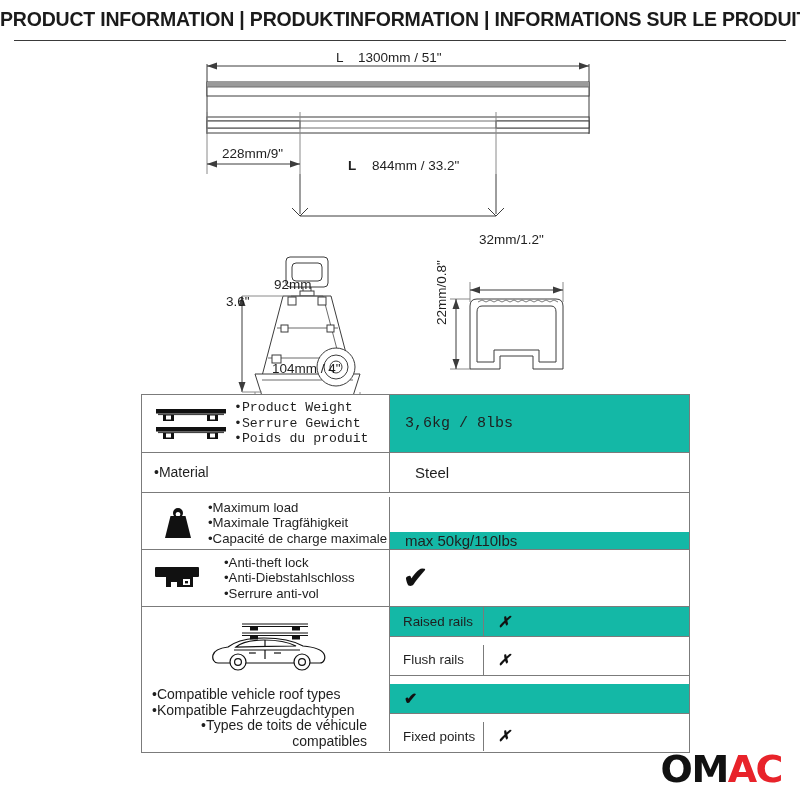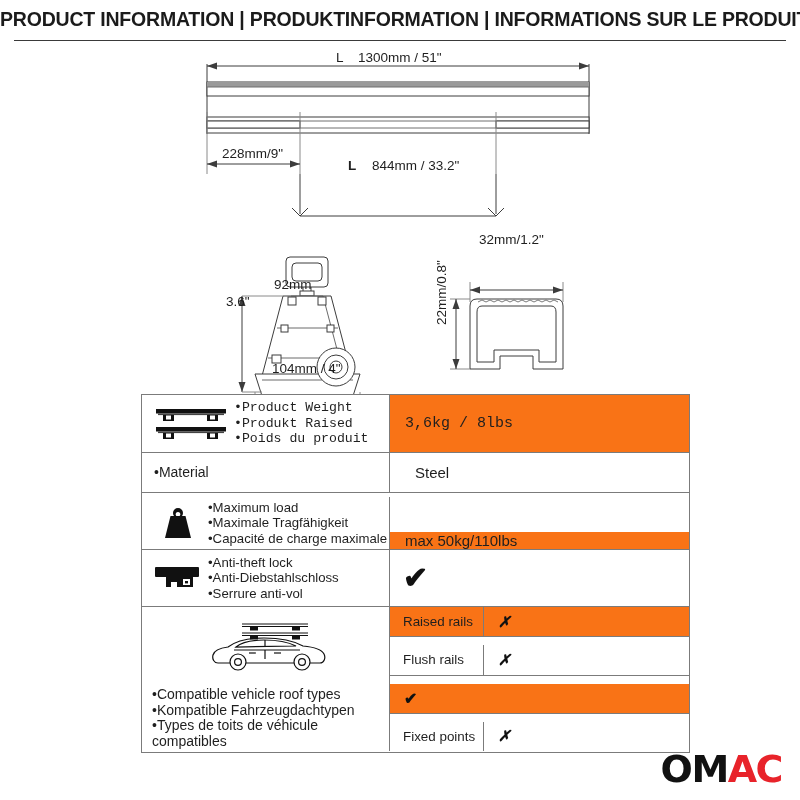--- a/index.html
+++ b/index.html
@@ -58,21 +58,21 @@
   }
   .spec-value{
     flex:1;
     box-sizing:border-box;
     display:flex;
     align-items:center;
     padding-left:15px;
     font-size:15px;
     color:#1f1f1f;
   }
-  .shaded{background:#f97316;}
+  .shaded{background:#14b8a6;}
   .white{background:#ffffff;}
 
   .label-lines{
     font-size:13.2px;
     line-height:15.5px;
     color:#1f1f1f;
     white-space:nowrap;
   }
   .label-lines div{white-space:nowrap;}
 
@@ -107,21 +107,21 @@
     padding:6px 6px 0 10px;
     position:relative;
   }
   .car-wrap{width:100%;display:flex;justify-content:center;margin-top:4px;}
   .compat-text{
     margin-top:12px;
     font-size:14px;
     line-height:15.5px;
     color:#1f1f1f;
   }
-  .compat-text .wrapline{white-space:normal;max-width:215px;}
+  .compat-text .wrapline{white-space:normal;max-width:215px;text-align:right;}
   .compat-sub{flex:1;display:flex;flex-direction:column;gap:8px;}
   .compat-subrow{
     flex:1;
     display:flex;
     align-items:center;
     border-bottom:1px solid #7b7b7b;
     box-sizing:border-box;
   }
   .compat-subrow:last-child{border-bottom:none;}
   .compat-name{
@@ -361,21 +361,21 @@
               <rect x="4" y="25.5" width="66" height="1.6" fill="#444"></rect>
               <rect x="9" y="27" width="11" height="6"></rect>
               <rect x="12" y="27.5" width="5" height="4" fill="#fff"></rect>
               <rect x="53" y="27" width="11" height="6"></rect>
               <rect x="56" y="27.5" width="5" height="4" fill="#fff"></rect>
             </g>
           </svg>
         </div>
         <div class="label-lines">
           <div>•Product Weight</div>
-          <div>•Produkt Raised</div>
+          <div>•Serrure Gewicht</div>
           <div>•Poids du produit</div>
         </div>
       </div>
       <div class="spec-value shaded">3,6kg / 8lbs</div>
     </div>
 
     <div class="spec-row row-material">
       <div class="spec-label">
         <div class="label-lines">
           <div style="font-size:14px;">•Material</div>
@@ -408,21 +408,21 @@
         <div class="icon-box" style="width:60px;min-width:60px;">
           <svg width="52" height="30" viewBox="0 0 52 30">
             <g fill="#111111">
               <rect x="3" y="4" width="44" height="10" rx="1"></rect>
               <path d="M14 14 L41 14 L41 24 L14 24 L14 19 L19 19 L19 24 L25 24 L25 19 L14 19 Z"></path>
               <rect x="31" y="16" width="7" height="6" fill="#ffffff"></rect>
               <rect x="33" y="18" width="3" height="2.4" fill="#111111"></rect>
             </g>
           </svg>
         </div>
-        <div class="label-lines" style="margin-left:0;">
+        <div class="label-lines" style="margin-left:16px;">
           <div>•Anti-theft lock</div>
           <div>•Anti-Diebstahlschloss</div>
           <div>•Serrure anti-vol</div>
         </div>
       </div>
       <div class="spec-value white">
         <span class="check-big">✔</span>
       </div>
     </div>
 

